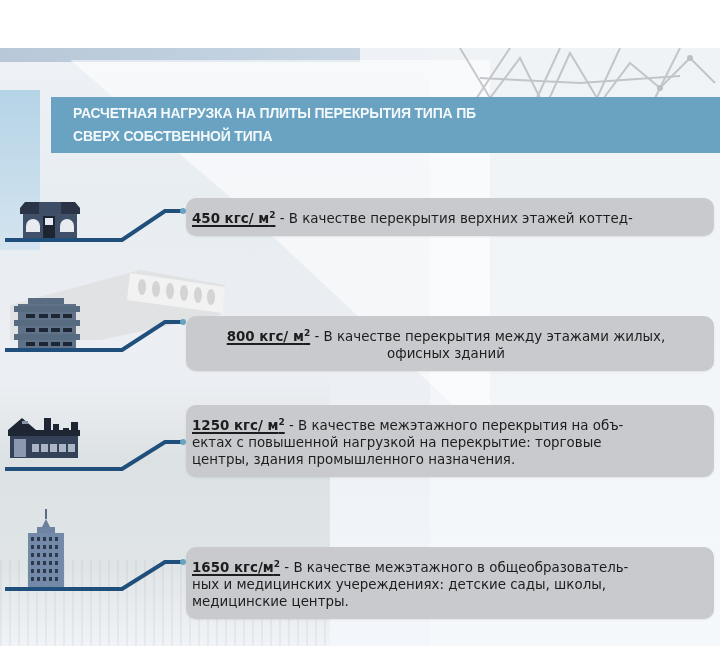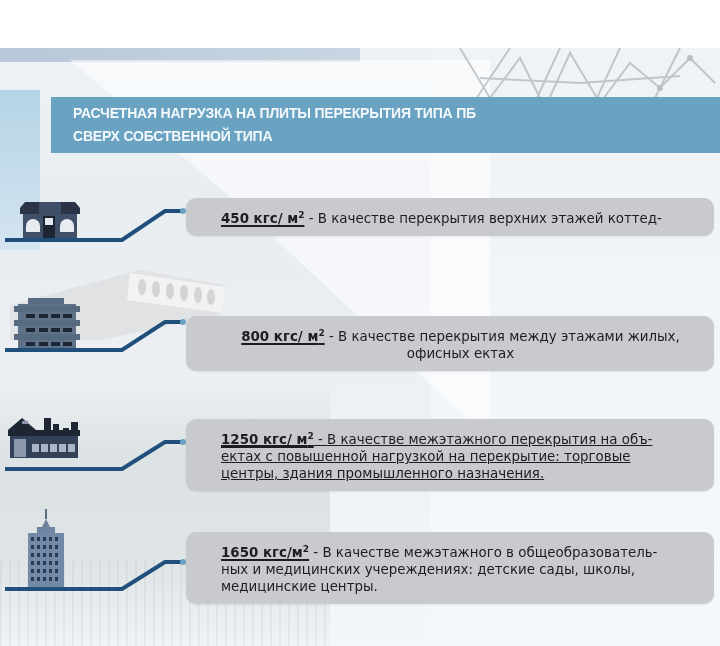--- a/index.html
+++ b/index.html
@@ -68,21 +68,21 @@
 
     
     .row { position: absolute; left: 0; width: 720px; }
     .connector { position: absolute; left: 0; top: 0; }
     .card {
       position: absolute;
       left: 186px;
       width: 528px;
       background: #c9cacd;
       border-radius: 10px;
-      padding: 9px 14px 9px 35px;
+      padding: 9px 14px 9px 6px;
       color: #1d1d1f;
       font-family: "DejaVu Sans", sans-serif;
       font-size: 13.4px;
       line-height: 17px;
       box-shadow: 0 1px 2px rgba(0,0,0,0.08);
     }
     .card .load {
       font-weight: bold;
       text-decoration: underline;
       text-decoration-thickness: 1.5px;
@@ -172,21 +172,21 @@
           <rect x="37" y="44" width="9" height="4"></rect>
           <rect x="49" y="44" width="9" height="4"></rect>
       </g>
     </svg>
     <svg class="connector" width="190" height="80" viewBox="0 0 190 80">
       <polyline points="5,60 122,60 165,32 182,32" stroke="#1f4f7a" stroke-width="4" fill="none"></polyline>
       <circle cx="183" cy="32" r="3" fill="#6aa3c2"></circle>
     </svg>
     <div class="card" style="top:26px;">
       <div><span class="load"><span>800 кгс/ м</span><span class="sup">2</span></span><span> - </span><span>В качестве перекрытия между этажами жилых,</span></div>
-      <div>офисных ектах</div>
+      <div>офисных зданий</div>
     </div>
   </div>
 
   <div class="row" style="top:400px;height:90px;">
     <svg class="icon" style="left:6px;top:14px;" width="76" height="46" viewBox="0 0 76 46">
       <polygon points="2,16 16,4 30,16" fill="#1e2533"></polygon>
       <rect x="16" y="7" width="6" height="3" fill="#8a96a8"></rect>
       <rect x="38" y="4" width="7" height="14" fill="#1e2533"></rect>
       <rect x="47" y="10" width="6" height="8" fill="#1e2533"></rect>
       <rect x="57" y="14" width="6" height="4" fill="#1e2533"></rect>
@@ -199,21 +199,21 @@
           <rect x="35" y="30" width="7" height="8"></rect>
           <rect x="44" y="30" width="7" height="8"></rect>
           <rect x="53" y="30" width="7" height="8"></rect>
           <rect x="62" y="30" width="7" height="8"></rect>
         </g>
     </svg>
     <svg class="connector" width="190" height="90" viewBox="0 0 190 90">
       <polyline points="5,69 122,69 165,42 182,42" stroke="#1f4f7a" stroke-width="4" fill="none"></polyline>
       <circle cx="183" cy="42" r="3" fill="#6aa3c2"></circle>
     </svg>
-    <div class="card" style="top:19px;text-decoration:underline;">
+    <div class="card" style="top:5px;">
       <div><span class="load"><span>1250 кгс/ м</span><span class="sup">2</span></span><span> - </span><span>В качестве межэтажного перекрытия на объ-</span></div>
       <div>ектах с повышенной нагрузкой на перекрытие: торговые</div>
       <div>центры, здания промышленного назначения.</div>
     </div>
   </div>
 
   <div class="row" style="top:505px;height:110px;">
     <svg class="icon" style="left:25px;top:4px;" width="42" height="80" viewBox="0 0 42 80">
       <rect x="20" y="0" width="2" height="10" fill="#5a6c84"></rect>
       <polygon points="17,18 21,10 25,18" fill="#6b7f9b"></polygon>
@@ -249,19 +249,19 @@
           <rect x="12" y="68" width="3" height="4"></rect>
           <rect x="18" y="68" width="3" height="4"></rect>
           <rect x="24" y="68" width="3" height="4"></rect>
           <rect x="30" y="68" width="3" height="4"></rect>
       </g>
     </svg>
     <svg class="connector" width="190" height="110" viewBox="0 0 190 110">
       <polyline points="5,84 122,84 165,57 182,57" stroke="#1f4f7a" stroke-width="4" fill="none"></polyline>
       <circle cx="183" cy="57" r="3" fill="#6aa3c2"></circle>
     </svg>
-    <div class="card" style="top:27px;">
+    <div class="card" style="top:42px;">
       <div><span class="load"><span>1650 кгс/м</span><span class="sup">2</span></span><span> - </span><span>В качестве межэтажного в общеобразователь-</span></div>
       <div>ных и медицинских учереждениях: детские сады, школы,</div>
       <div>медицинские центры.</div>
     </div>
   </div>
 </div>
 
 </body></html>

